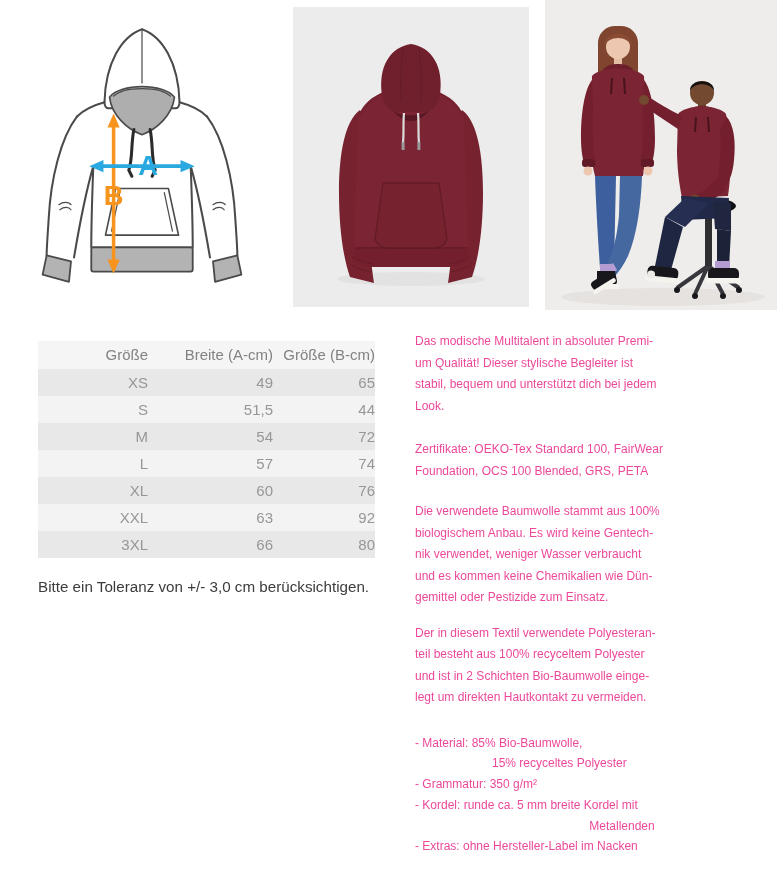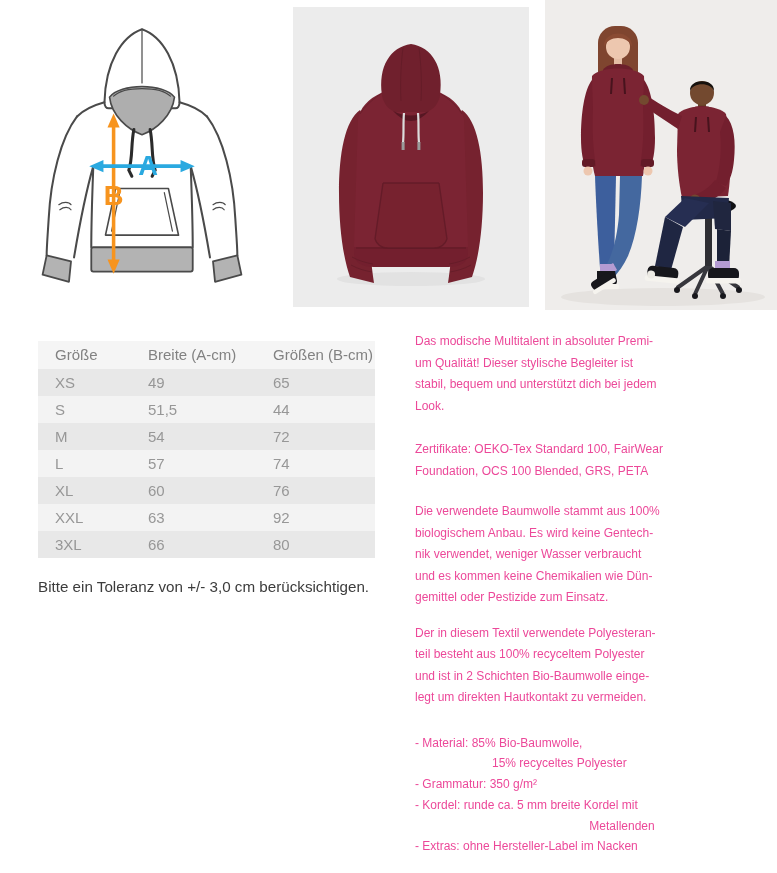--- a/index.html
+++ b/index.html
@@ -7,21 +7,21 @@
   body {
     width:777px; height:873px; position:relative; overflow:hidden;
     font-family:"Liberation Sans", sans-serif; color:#3c3c3c;
   }
   
   .diagram-panel { position:absolute; left:30px; top:8px; width:240px; height:300px; background:#ffffff; }
   .diagram-panel svg { position:absolute; left:10px; top:8px; }
   .photo-panel { position:absolute; left:293px; top:7px; width:236px; height:300px; background:#ececec; }
   .models-panel { position:absolute; left:545px; top:0px; width:232px; height:310px; background:#efedeb; }
   
-  .size-table { position:absolute; left:38px; top:341px; width:337px; font-size:15px; }
+  .size-table { position:absolute; left:38px; top:341px; width:337px; font-size:15px;text-align:right; }
   .st-row { display:grid; grid-template-columns:110px 125px 1fr; height:27px; line-height:27px; color:#979797; }
   .st-row.st-header { height:28px; line-height:28px; background:#f5f5f5; color:#828282; }
   .st-row.odd  { background:#e8e8e8; }
   .st-row.even { background:#f3f3f3; }
   .st-row .c1 { padding-left:17px; }
   
   .tolerance { position:absolute; left:38px; top:578px; font-size:15.2px; color:#3c3c3c; }
   
   .description { position:absolute; left:415px; top:331px; width:352px; font-size:12px; line-height:21.5px; color:#ec4899; }
   .description p { white-space:pre-line; }
@@ -197,21 +197,21 @@
       <rect x="163" y="268" width="31" height="13" rx="5" fill="#17171c"></rect>
       <rect x="161" y="278" width="35" height="5.5" rx="2.5" fill="#f5f3ee"></rect>
     </g>
   </svg>
 </div>
 
 <div class="size-table">
   <div class="st-row st-header">
     <div class="c1">Größe</div>
     <div class="c2">Breite (A-cm)</div>
-    <div class="c3">Größen (B-cm)</div>
+    <div class="c3">Größe (B-cm)</div>
   </div>
   <div class="st-row odd">
     <div class="c1">XS</div>
     <div class="c2">49</div>
     <div class="c3">65</div>
   </div>
   <div class="st-row even">
     <div class="c1">S</div>
     <div class="c2">51,5</div>
     <div class="c3">44</div>

